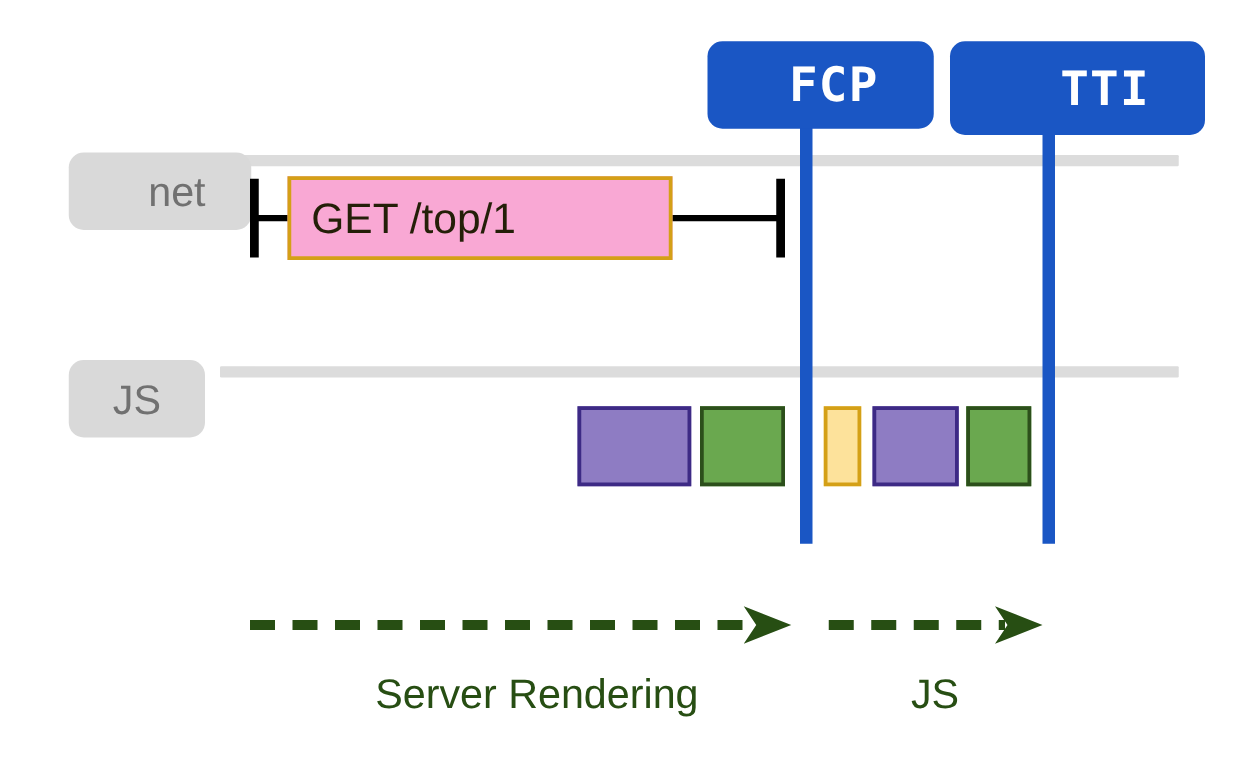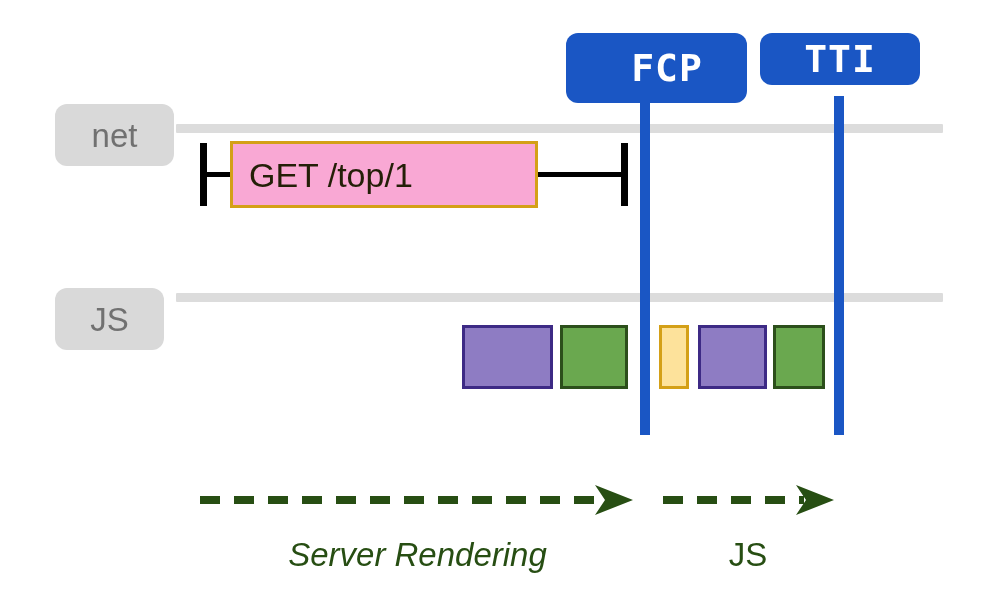--- a/index.html
+++ b/index.html
@@ -113,21 +113,21 @@
     text-align: center;
   }
 </style>
 </head>
 <body>
 
 <div id="diagram">
 
   <div class="track-line" style="left:176px; top:124px; width:767px;"></div>
 
-  <div class="track-label" style="left:55px; top:104px; width:119px; height:62px;">
+  <div class="track-label" style="left:55px; top:122px; width:119px; height:62px;padding-left:27px;">
     <span>net</span>
   </div>
 
   <div class="whisker" style="left:200px; top:143px; height:63px;"></div>
   <div class="whisker-stem" style="left:200px; top:172px; width:34px;"></div>
   <div class="whisker-stem" style="left:535px; top:172px; width:92px;"></div>
   <div class="whisker" style="left:621px; top:143px; height:63px;"></div>
 
   <div class="req-bar" style="left:230px; top:141px; width:308px; height:67px;">
     <span>GET /top/1</span>
@@ -144,30 +144,30 @@
   <div class="js-block yellow" style="left:659px; top:325px; width:30px; height:64px;"></div>
   <div class="js-block purple" style="left:698px; top:325px; width:69px; height:64px;"></div>
   <div class="js-block green" style="left:773px; top:325px; width:52px; height:64px;"></div>
 
   <div class="marker-line" style="left:640px; top:96px; height:339px;"></div>
   <div class="marker-line" style="left:834px; top:96px; height:339px;"></div>
 
   <div class="marker-badge" style="left:566px; top:33px; width:160px; height:70px;padding-left:21px;">
     <span>FCP</span>
   </div>
-  <div class="marker-badge" style="left:760px; top:33px; width:160px; height:52px;">
+  <div class="marker-badge" style="left:760px; top:33px; width:160px; height:75px;padding-left:44px;">
     <span>TTI</span>
   </div>
 
   <svg class="phase-arrow" style="left:195px; top:480px;" width="445" height="40">
     <line x1="5" y1="20" x2="408" y2="20" stroke="#274e13" stroke-width="8" stroke-dasharray="20 14"></line>
     <polygon points="400,5 438,20 400,35 410,20" fill="#274e13"></polygon>
   </svg>
 
   <svg class="phase-arrow" style="left:658px; top:480px;" width="180" height="40">
     <line x1="5" y1="20" x2="146" y2="20" stroke="#274e13" stroke-width="8" stroke-dasharray="20 14"></line>
     <polygon points="138,5 176,20 138,35 148,20" fill="#274e13"></polygon>
   </svg>
 
-  <div class="phase-caption" style="left:195px; top:538px; width:445px;font-style:italic;">Server Rendering</div>
+  <div class="phase-caption" style="left:207px; top:538px; width:445px;">Server Rendering</div>
   <div class="phase-caption" style="left:658px; top:538px; width:180px;">JS</div>
 
 </div>
 
 </body></html>

